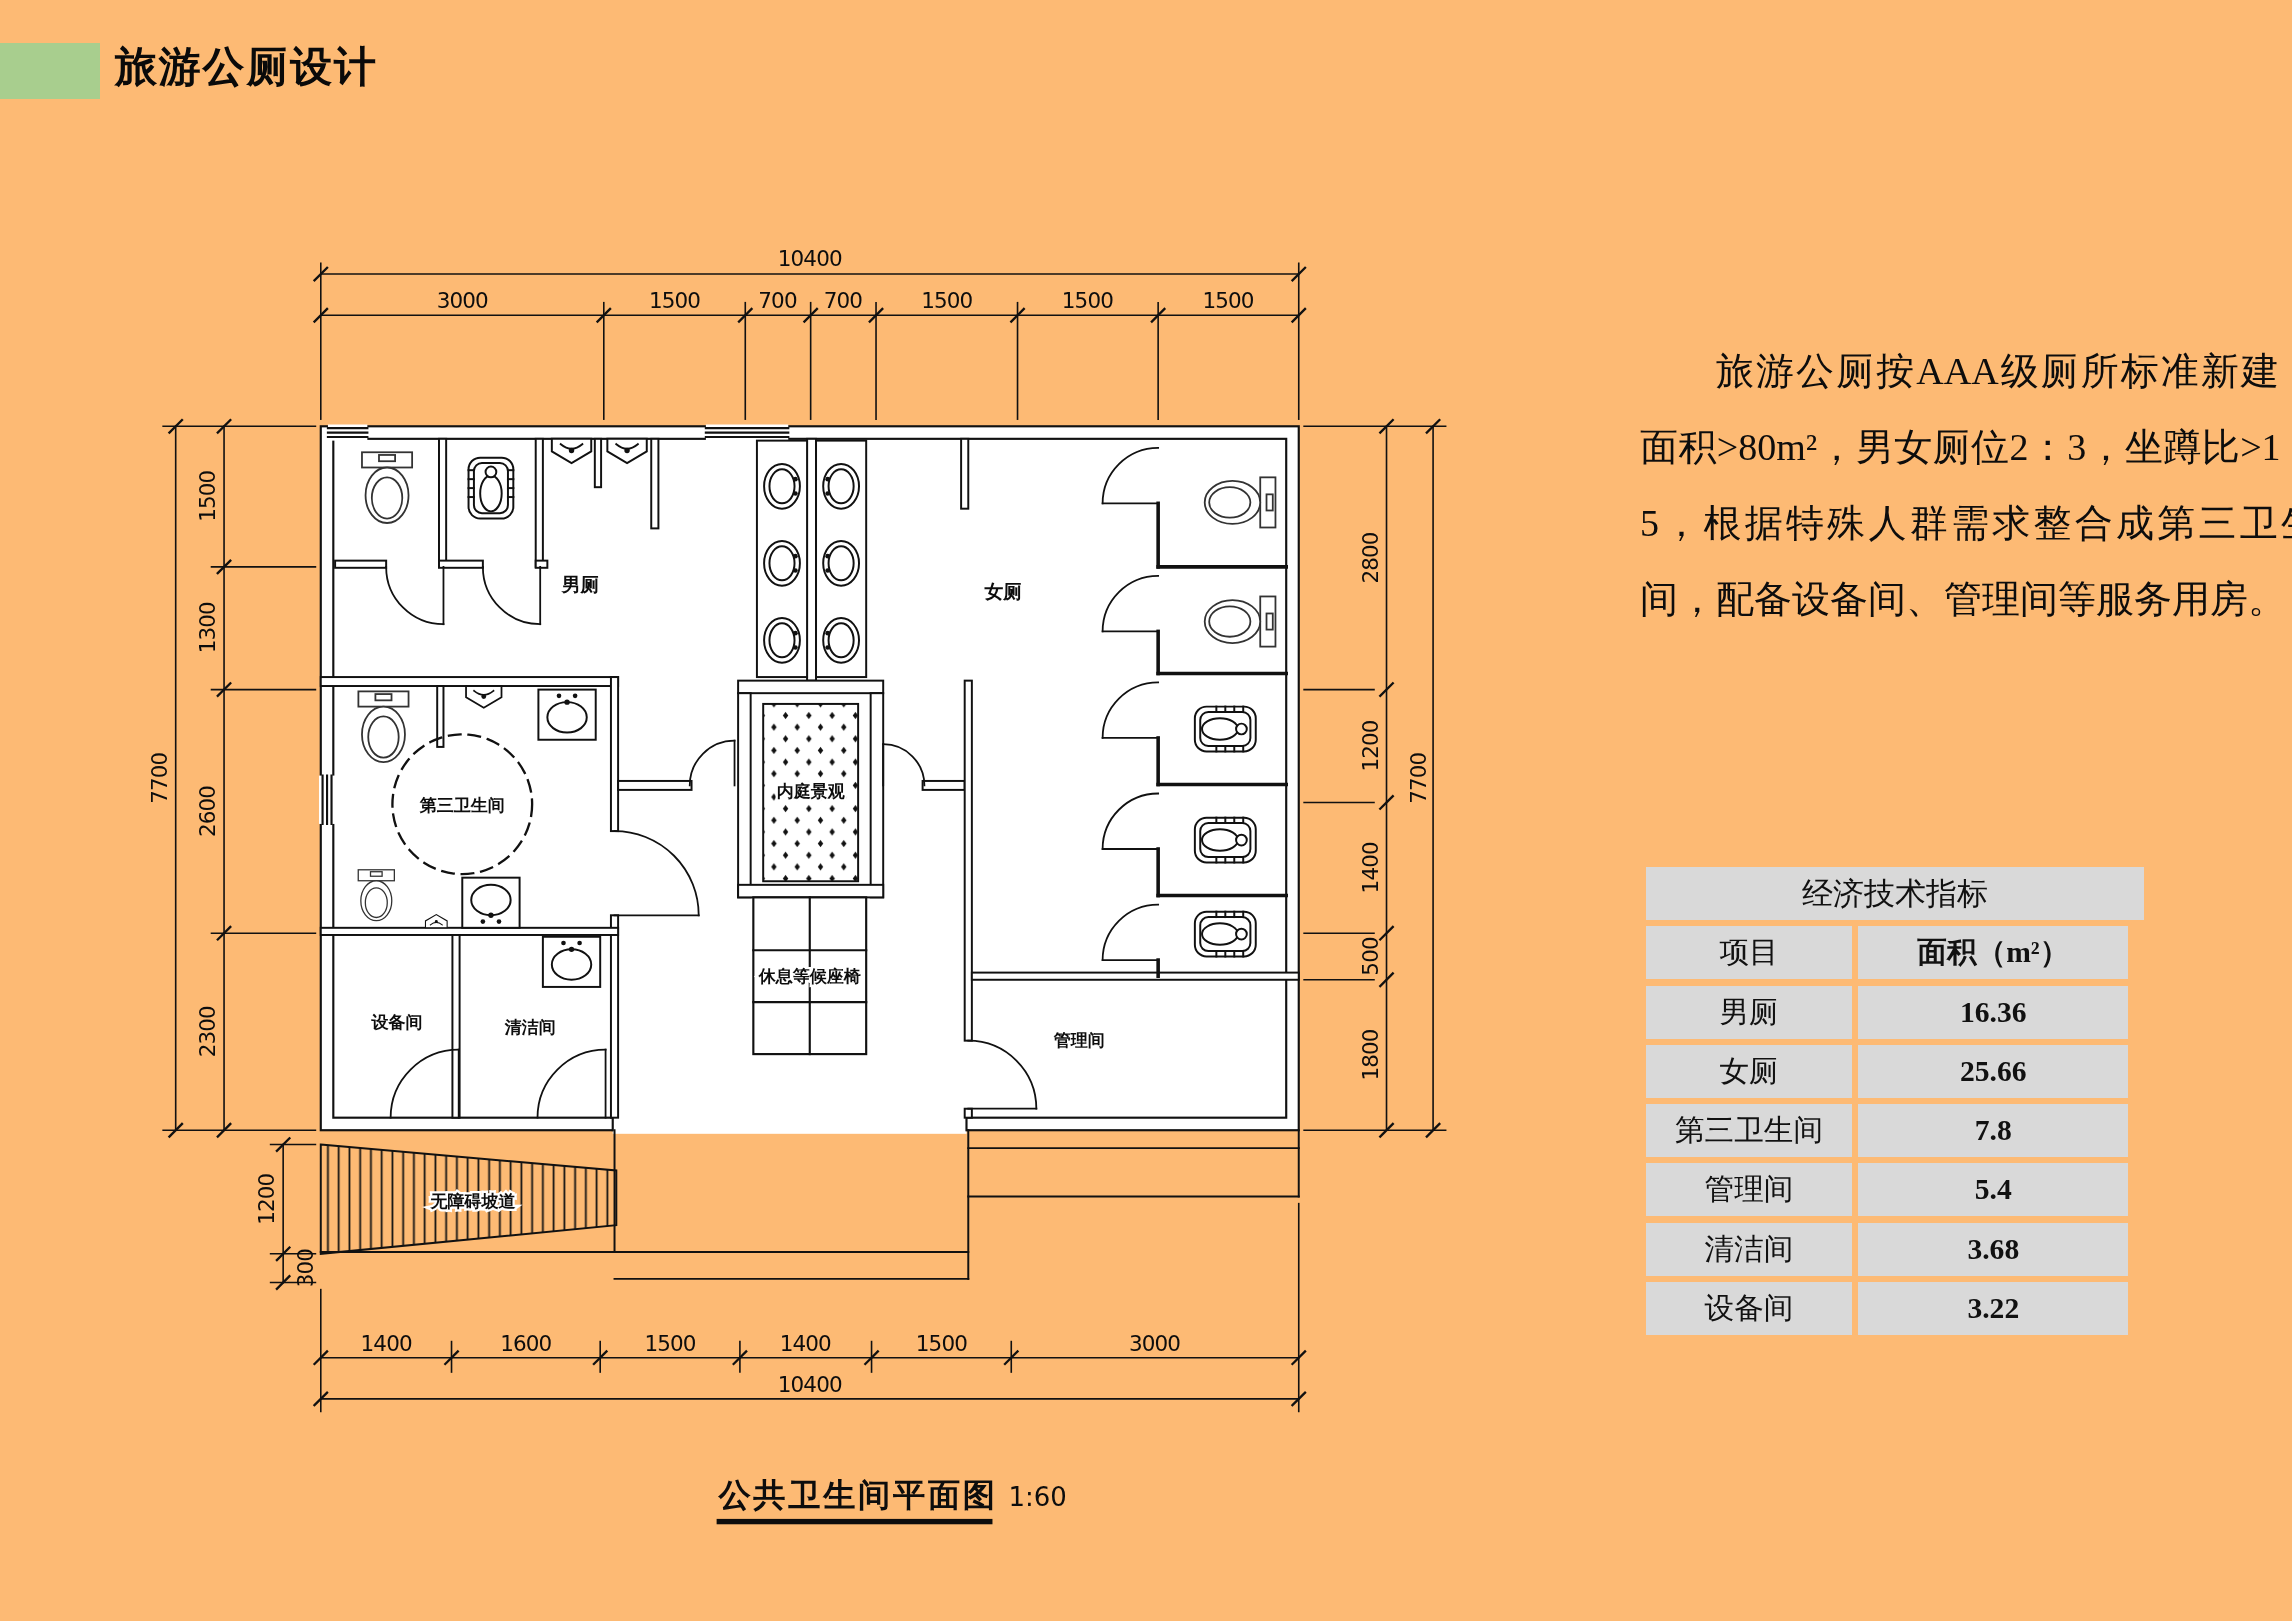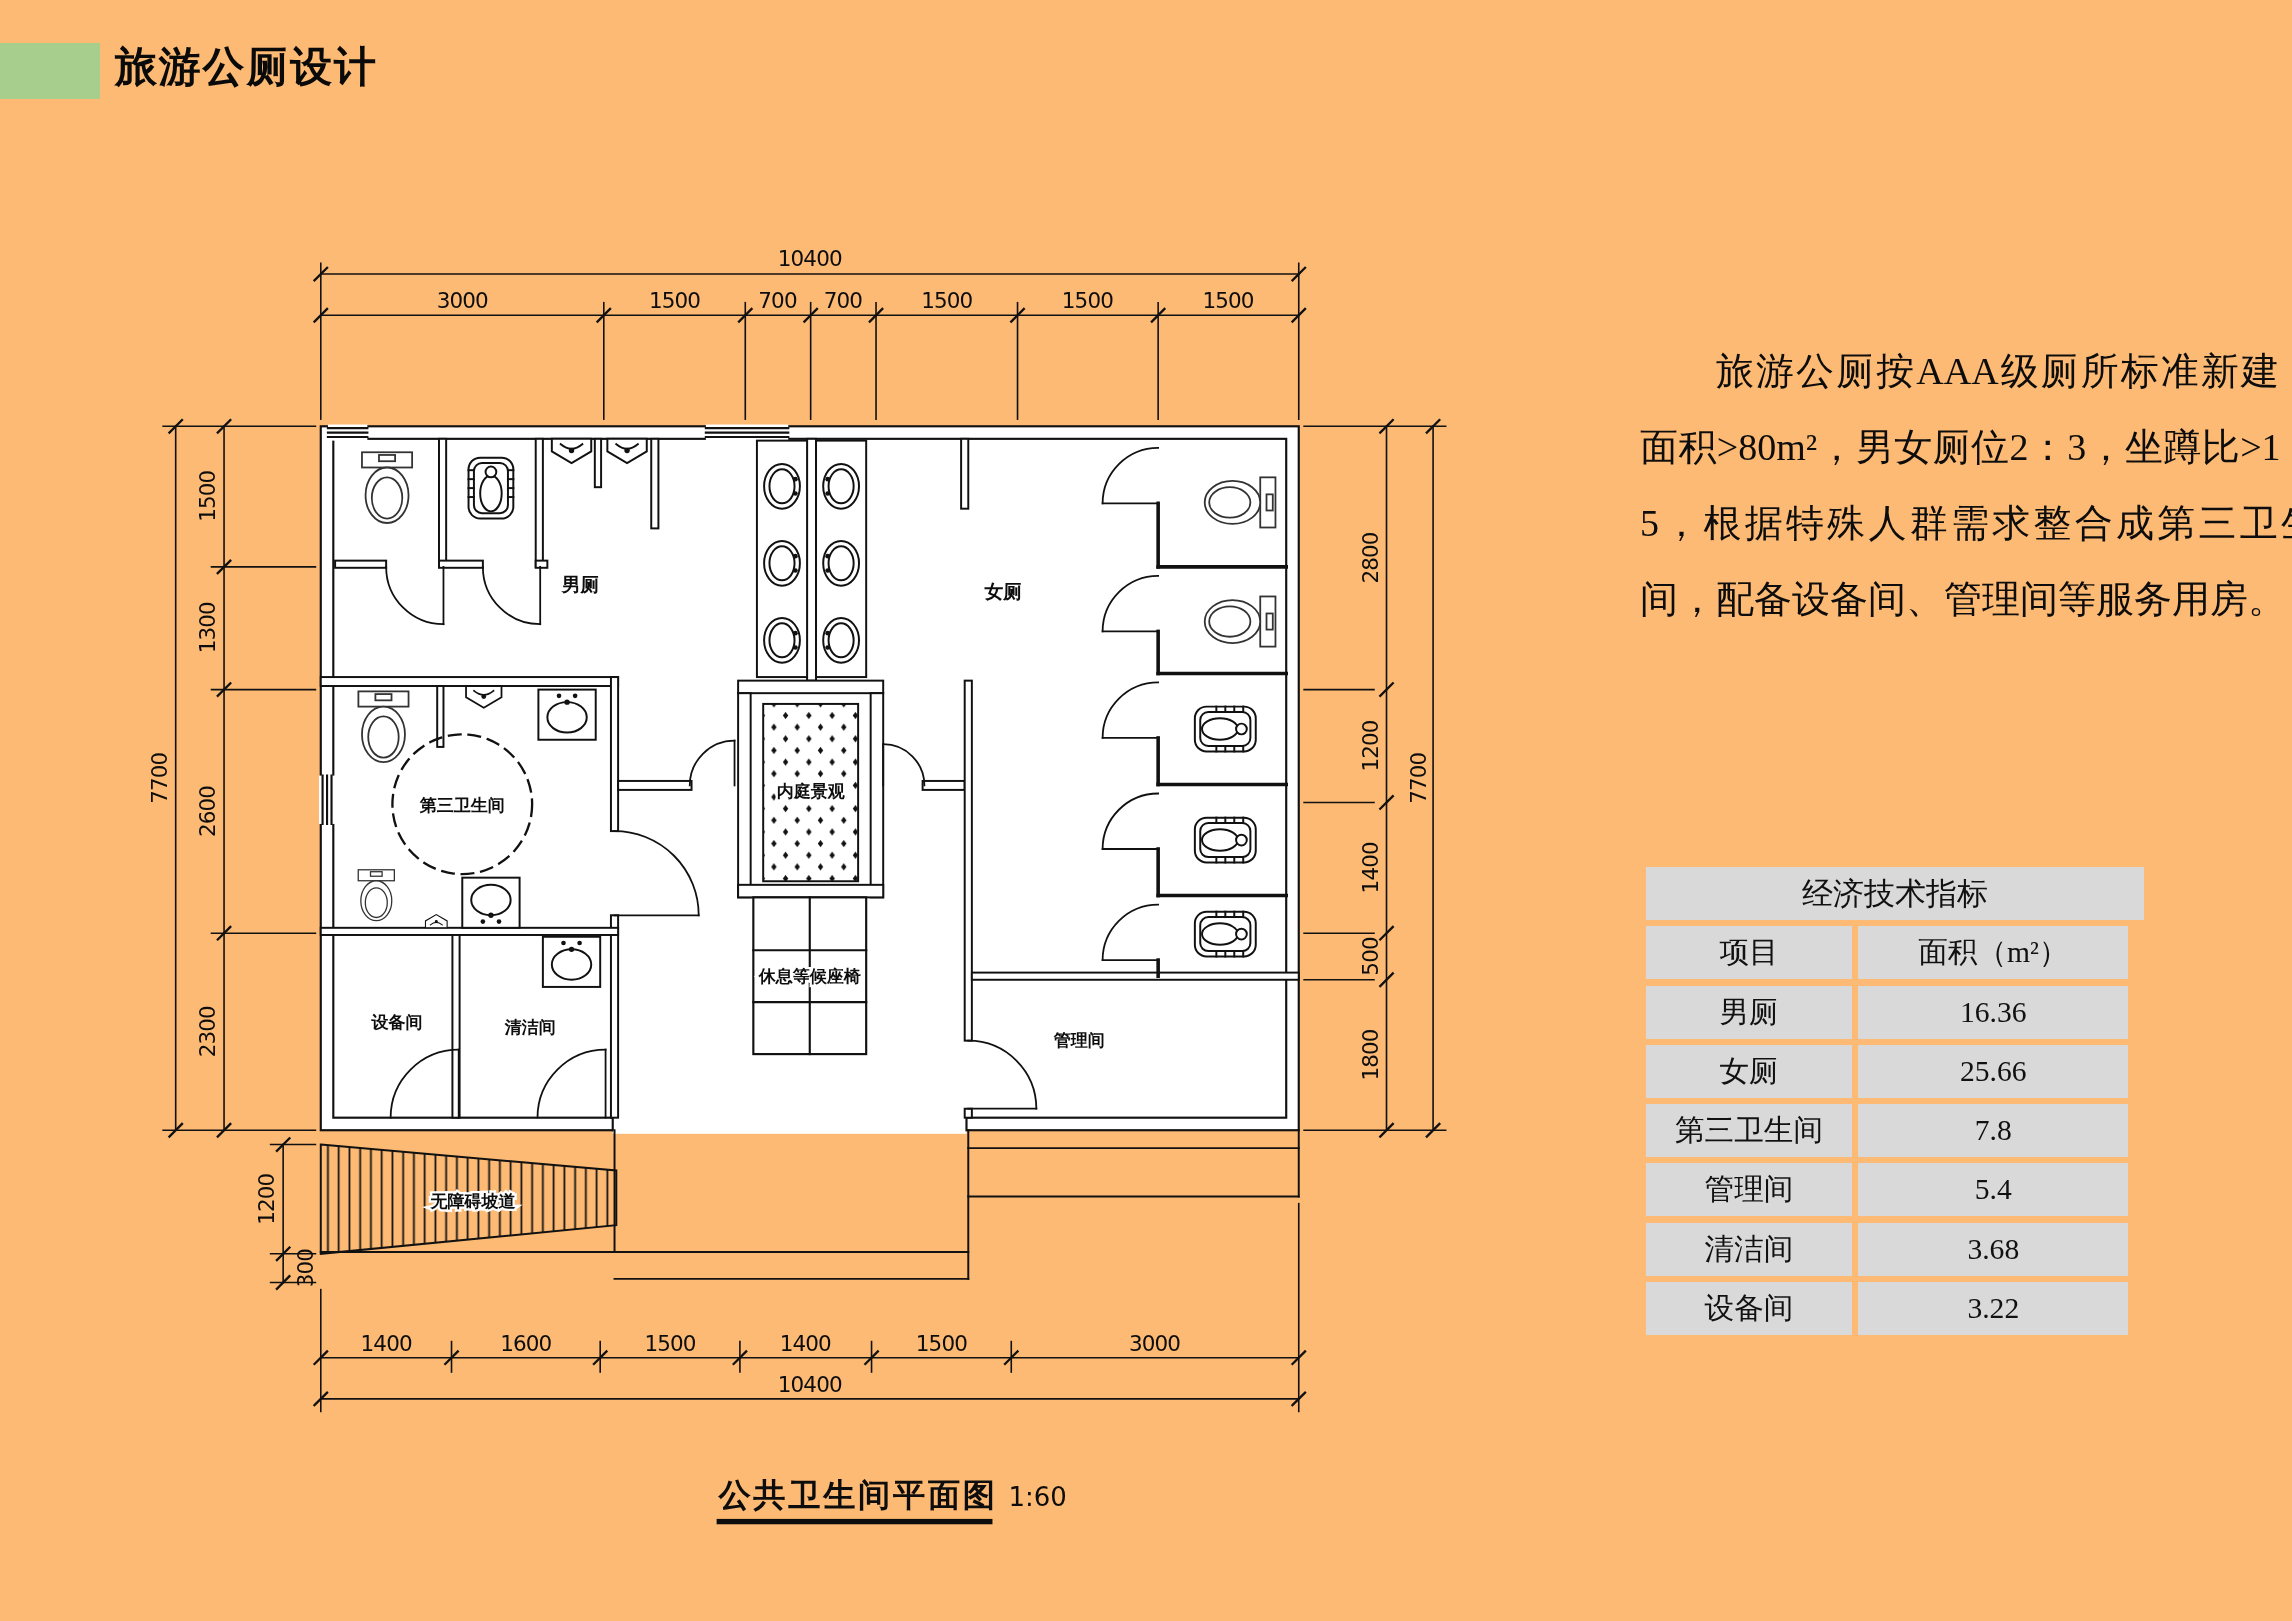--- a/index.html
+++ b/index.html
@@ -9,21 +9,21 @@
   .page-title{position:absolute;left:115px;top:39px;font-family:"Liberation Sans","DejaVu Sans",sans-serif;
               font-weight:bold;font-size:42px;letter-spacing:1.8px;color:#0a0a0a;}
   .desc{position:absolute;left:1640px;top:333px;width:679px;font-size:38px;line-height:76px;
         text-align:justify;text-indent:2em;color:#0d0d0d;}
   
   .eco-table{position:absolute;left:1646px;top:867px;width:498px;font-size:29.6px;text-align:center;}
   .eco-row{display:flex;margin-bottom:6.3px;}
   .eco-cell{background:#d9d9d9;display:flex;align-items:center;justify-content:center;height:53px;color:#111;}
   .eco-title{width:498px;font-size:31px;}
   .c1{width:206px;margin-right:6.3px;}
-  .c2{width:270px;}
+  .c2{width:270px;font-weight:bold;}
   svg text{fill:#0d0d0d;}
   .dimtxt{font-family:"DejaVu Sans","Liberation Sans",sans-serif;font-size:24px;letter-spacing:-1px;}
   .roomlbl{font-family:"Liberation Sans","DejaVu Sans",sans-serif;font-size:21px;font-weight:bold;
            paint-order:stroke;stroke:#ffffff;stroke-width:5px;}
   .caplbl{font-family:"Liberation Sans","DejaVu Sans",sans-serif;font-size:36px;font-weight:bold;letter-spacing:3px;}
   .capscale{font-family:"DejaVu Sans","Liberation Sans",sans-serif;font-size:29px;}
 </style>
 </head>
 <body>
 

